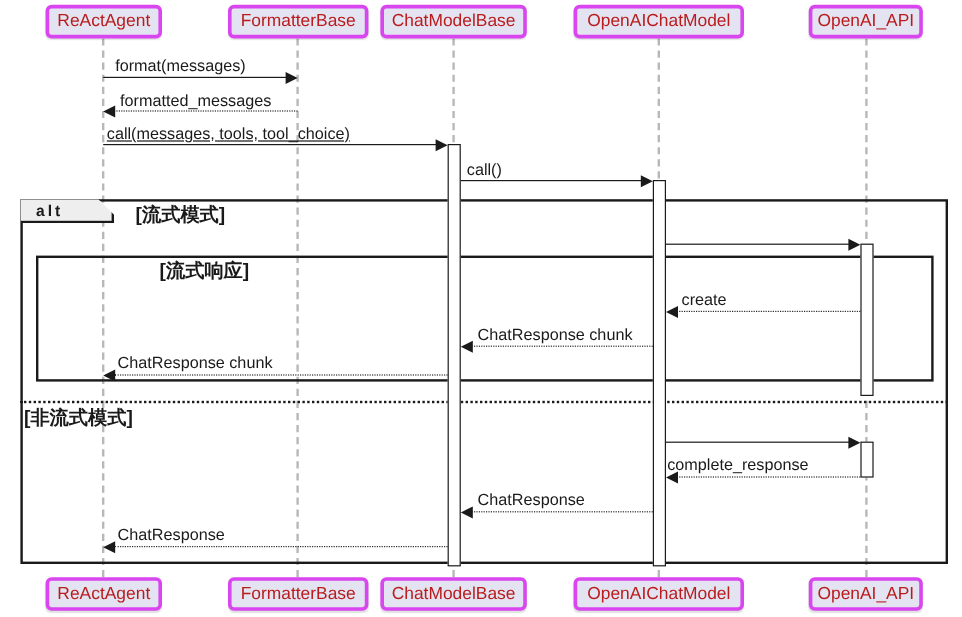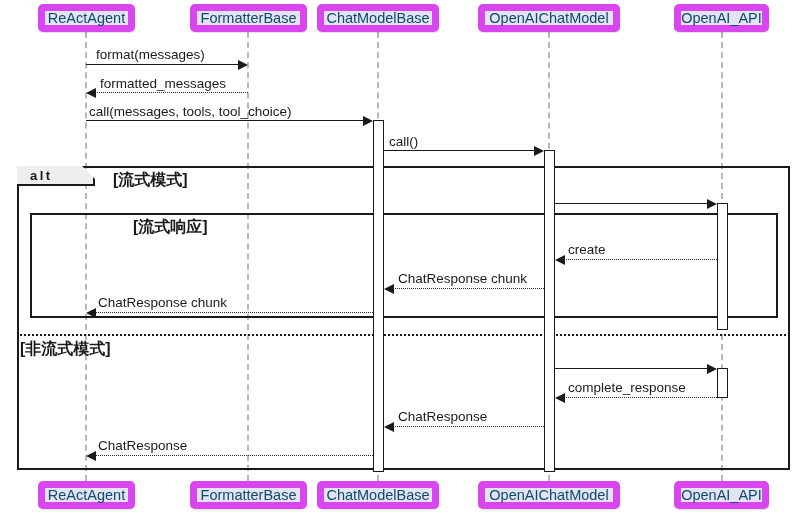--- a/index.html
+++ b/index.html
@@ -16,23 +16,23 @@
     height: 514px;
     background: #ffffff;
     overflow: hidden;
   }
 
   
   .participant {
     position: absolute;
     box-sizing: border-box;
     background: #e3e3f2;
-    border: 7px solid #d946ef;
+    border: 3px solid #d946ef;
     border-radius: 5px;
-    color: #0c4a6e;
+    color: #b91c1c;
     font-size: 14.5px;
     line-height: 1;
     display: flex;
     align-items: center;
     justify-content: center;
     white-space: nowrap;
     box-shadow: 0 1px 1px rgba(0,0,0,0.12);
   }
 
   
@@ -142,40 +142,40 @@
     <div class="activation" style="left: 717px; top: 203px; height: 127px;"></div>
     <div class="activation" style="left: 717px; top: 368px; height: 30px;"></div>
     <div class="msg-line solid" style="left: 86px; top: 64px; width: 153px;"></div>
     <div class="arrowhead right" style="left: 238px; top: 59.5px;"></div>
     <div class="msg-label" style="left: 96px; top: 48px;">format(messages)</div>
     <div class="msg-line dashed" style="left: 95px; top: 92px; width: 153px;"></div>
     <div class="arrowhead left" style="left: 86px; top: 87.5px;"></div>
     <div class="msg-label" style="left: 100px; top: 77px;">formatted_messages</div>
     <div class="msg-line solid" style="left: 86px; top: 120px; width: 278px;"></div>
     <div class="arrowhead right" style="left: 363px; top: 115.5px;"></div>
-    <div class="msg-label" style="left: 89px; top: 105px;">call(messages, tools, tool_choice)</div>
+    <div class="msg-label" style="left: 89px; top: 105px; text-decoration: underline;">call(messages, tools, tool_choice)</div>
     <div class="msg-line solid" style="left: 384px; top: 150px; width: 151px;"></div>
     <div class="arrowhead right" style="left: 534px; top: 145.5px;"></div>
     <div class="msg-label" style="left: 389px; top: 135px;">call()</div>
     <div class="msg-line solid" style="left: 555px; top: 203px; width: 153px;"></div>
     <div class="arrowhead right" style="left: 707px; top: 198.5px;"></div>
     <div class="msg-line dashed" style="left: 564px; top: 259px; width: 153px;"></div>
     <div class="arrowhead left" style="left: 555px; top: 254.5px;"></div>
     <div class="msg-label" style="left: 568px; top: 243px;">create</div>
     <div class="msg-line dashed" style="left: 393px; top: 288px; width: 151px;"></div>
     <div class="arrowhead left" style="left: 384px; top: 283.5px;"></div>
     <div class="msg-label" style="left: 398px; top: 272px;">ChatResponse chunk</div>
     <div class="msg-line dashed" style="left: 95px; top: 312px; width: 278px;"></div>
     <div class="arrowhead left" style="left: 86px; top: 307.5px;"></div>
     <div class="msg-label" style="left: 98px; top: 296px;">ChatResponse chunk</div>
     <div class="msg-line solid" style="left: 555px; top: 368px; width: 153px;"></div>
     <div class="arrowhead right" style="left: 707px; top: 363.5px;"></div>
     <div class="msg-line dashed" style="left: 564px; top: 397px; width: 153px;"></div>
     <div class="arrowhead left" style="left: 555px; top: 392.5px;"></div>
-    <div class="msg-label" style="left: 568px; top: 381px;">complete_response</div>
+    <div class="msg-label" style="left: 556px; top: 381px;">complete_response</div>
     <div class="msg-line dashed" style="left: 393px; top: 426px; width: 151px;"></div>
     <div class="arrowhead left" style="left: 384px; top: 421.5px;"></div>
     <div class="msg-label" style="left: 398px; top: 410px;">ChatResponse</div>
     <div class="msg-line dashed" style="left: 95px; top: 455px; width: 278px;"></div>
     <div class="arrowhead left" style="left: 86px; top: 450.5px;"></div>
     <div class="msg-label" style="left: 98px; top: 439px;">ChatResponse</div>
     <div class="participant" style="left: 38px; top: 4px; width: 97px; height: 28px;">ReActAgent</div>
     <div class="participant" style="left: 38px; top: 481px; width: 97px; height: 28px;">ReActAgent</div>
     <div class="participant" style="left: 190px; top: 4px; width: 117px; height: 28px;">FormatterBase</div>
     <div class="participant" style="left: 190px; top: 481px; width: 117px; height: 28px;">FormatterBase</div>

